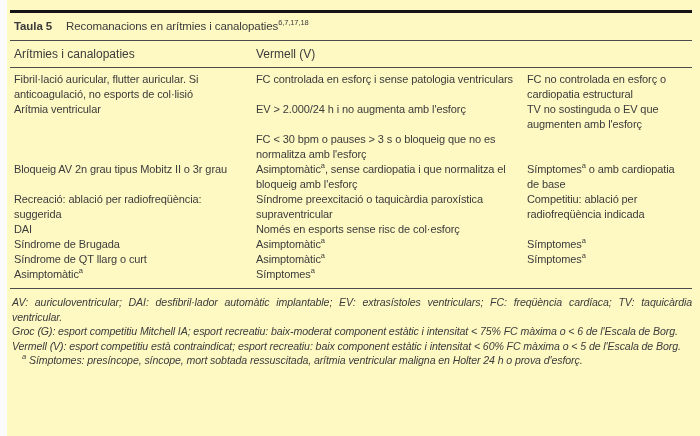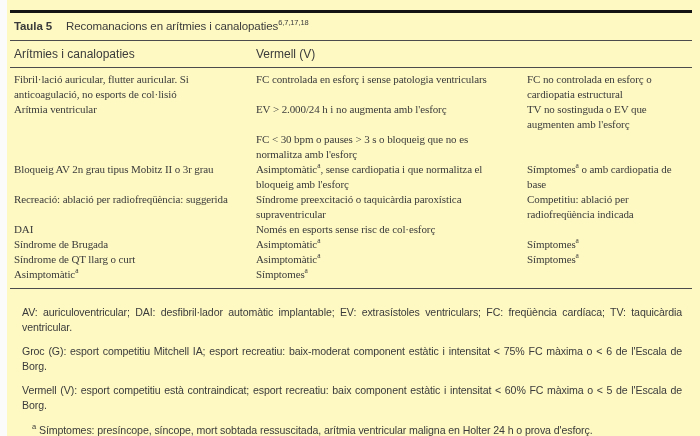--- a/index.html
+++ b/index.html
@@ -44,36 +44,37 @@
     grid-template-columns:242px 271px 169px;
   }
   .thead{
     padding:6px 0 6px 0;
     font-size:12px;
   }
   .thead .th{padding-left:4px;}
   .tbody{
     padding:4px 0 6px 0;
   }
-  .tr{display:grid;grid-template-columns:242px 271px 169px;font-family:Liberation Serif, serif;}
+  .tr{display:grid;grid-template-columns:242px 271px 169px;}
   .td{
     font-size:11px;
     line-height:15px;
     padding:0 10px 0 4px;
     letter-spacing:-0.1px;
   }
   .footnotes{
     padding:6px 0 0 2px;
   }
   .footnote{
     font-size:10.6px;
     line-height:14.6px;
     text-align:justify;
-    margin:10px;
+    margin:0;
     letter-spacing:-0.1px;
+    font-style:italic;
   }
   .footnote:last-child{text-indent:10px;}
 </style>
 </head>
 <body>
 
 <div class="page">
   <div class="left-gutter"></div>
   <div class="content">
 

